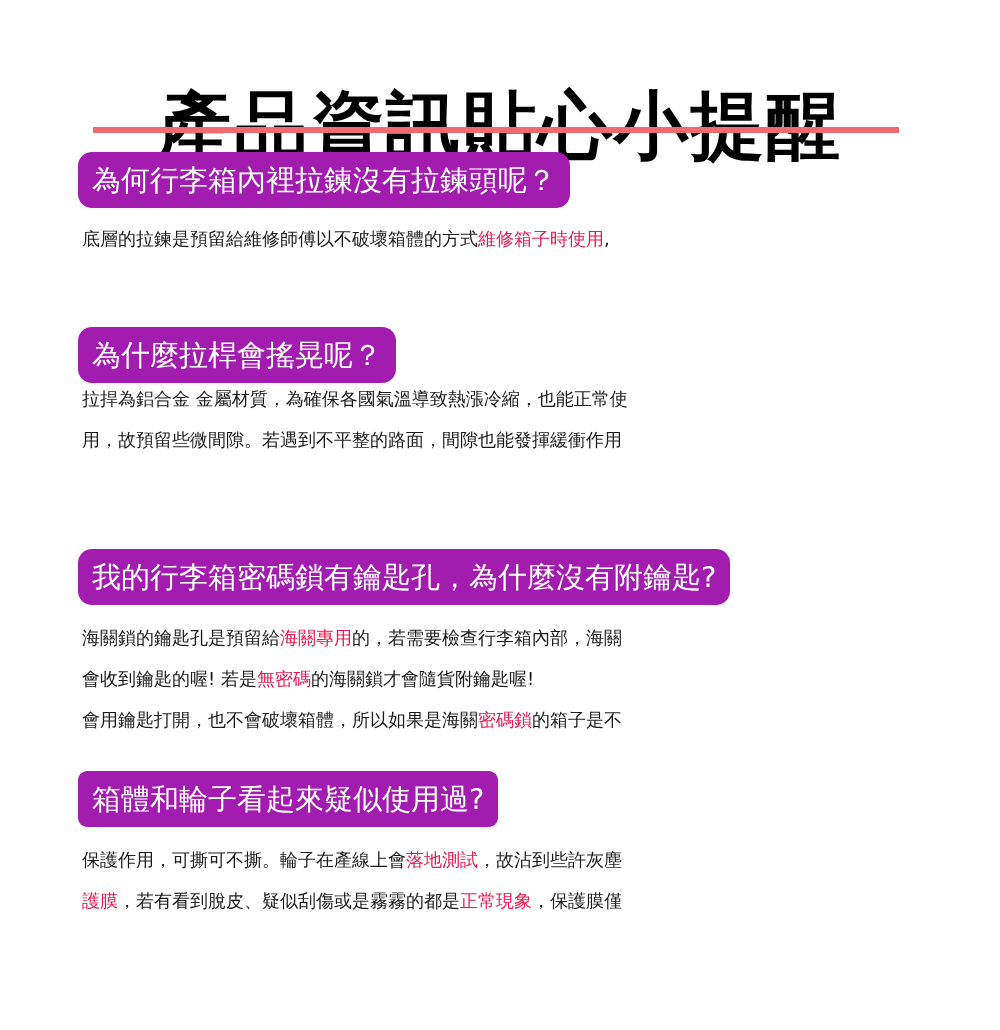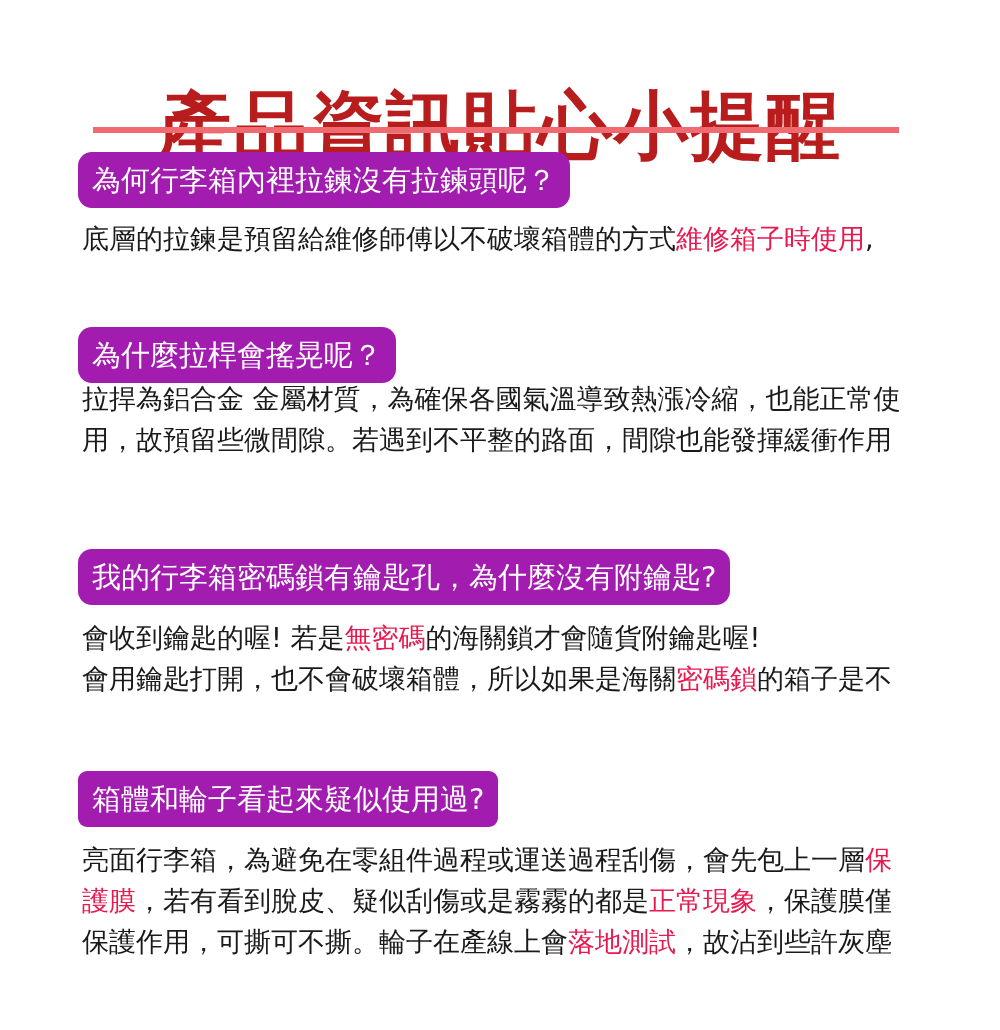--- a/index.html
+++ b/index.html
@@ -1,23 +1,23 @@
 <!DOCTYPE html>
 <html><head>
 <meta charset="utf-8">
 <style>
   html, body { margin:0; padding:0; background:#ffffff; }
   body { width:1000px; height:1030px; position:relative; overflow:hidden;
          font-family:"DejaVu Sans", "Liberation Sans", sans-serif; color:#1a1a1a; }
   .title { position:absolute; top:30px; left:0; width:1000px; text-align:center;
-           font-size:74px; font-weight:bold; line-height:90px; letter-spacing:2px; color:#b91c1c; }
+           font-size:74px; font-weight:bold; line-height:90px; letter-spacing:2px; color:#000000; }
   .rule { position:absolute; top:127px; left:93px; width:806px; height:6px; background:#f06a72; }
   .pill { position:absolute; left:78px; height:56px; background:#a21caf; border-radius:14px;
           color:#fff; font-size:29px; line-height:56px; padding:0 14px; white-space:nowrap; }
-  .para { position:absolute; left:82px; width:830px; font-size:27px; line-height:41px; color:#1a1a1a; }
+  .para { position:absolute; left:82px; width:830px; font-size:18px; line-height:41px; color:#1a1a1a; }
   .para .line { display:block; white-space:nowrap; }
   .hl { color:#e8194f; }
 </style>
 </head>
 <body>
 
 <h1 class="title">產品資訊貼心小提醒</h1>
 <div class="rule"></div>
 
 <div class="pill" style="top:152px;">為何行李箱內裡拉鍊沒有拉鍊頭呢？</div>
@@ -26,22 +26,22 @@
   </div>
 
 <div class="pill" style="top:327px;">為什麼拉桿會搖晃呢？</div>
 <div class="para" style="top:378px;">
     <span class="line"><span>拉捍為鋁合金 金屬材質，為確保各國氣溫導致熱漲冷縮，也能正常使</span></span>
     <span class="line"><span>用，故預留些微間隙。若遇到不平整的路面，間隙也能發揮緩衝作用</span></span>
   </div>
 
 <div class="pill" style="top:549px;">我的行李箱密碼鎖有鑰匙孔，為什麼沒有附鑰匙?</div>
 <div class="para" style="top:617px;">
+    <span class="line"><span>海關鎖的鑰匙孔是預留給</span><span class="hl">海關專用</span><span>的，若需要檢查行李箱內部，海關</span></span>
     <span class="line"><span>會收到鑰匙的喔! 若是</span><span class="hl">無密碼</span><span>的海關鎖才會隨貨附鑰匙喔!</span></span>
     <span class="line"><span>會用鑰匙打開，也不會破壞箱體，所以如果是海關</span><span class="hl">密碼鎖</span><span>的箱子是不</span></span>
   </div>
 
 <div class="pill" style="top:771px;border-radius:9px;">箱體和輪子看起來疑似使用過?</div>
 <div class="para" style="top:839px;">
-    <span class="line"><span>亮面行李箱，為避免在零組件過程或運送過程刮傷，會先包上一層</span><span class="hl">保</span></span>
+    <span class="line"><span>保護作用，可撕可不撕。輪子在產線上會</span><span class="hl">落地測試</span><span>，故沾到些許灰塵</span></span>
     <span class="line"><span class="hl">護膜</span><span>，若有看到脫皮、疑似刮傷或是霧霧的都是</span><span class="hl">正常現象</span><span>，保護膜僅</span></span>
-    <span class="line"><span>保護作用，可撕可不撕。輪子在產線上會</span><span class="hl">落地測試</span><span>，故沾到些許灰塵</span></span>
   </div>
 
 </body></html>

